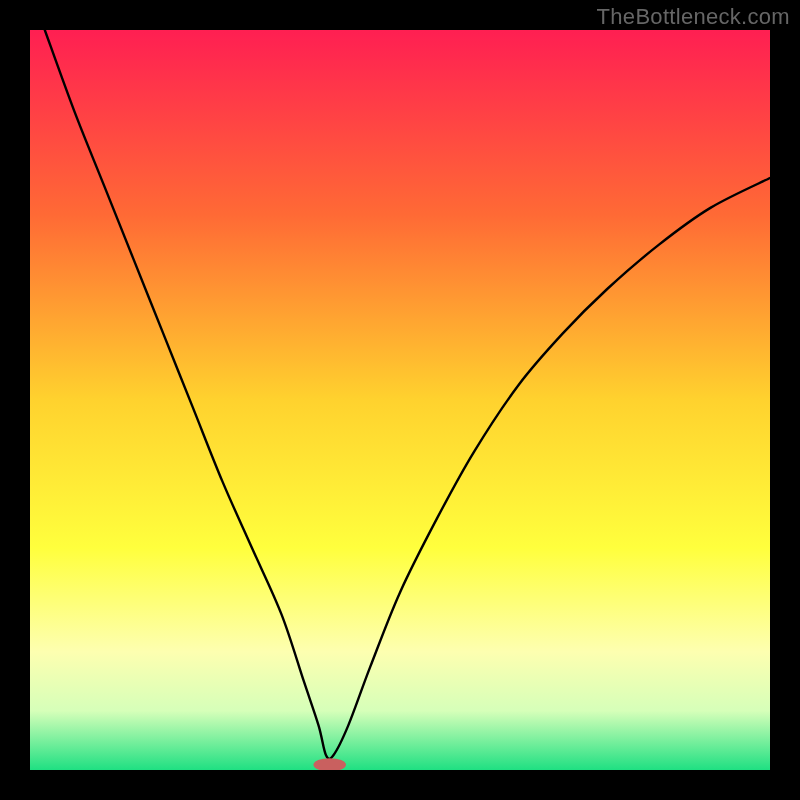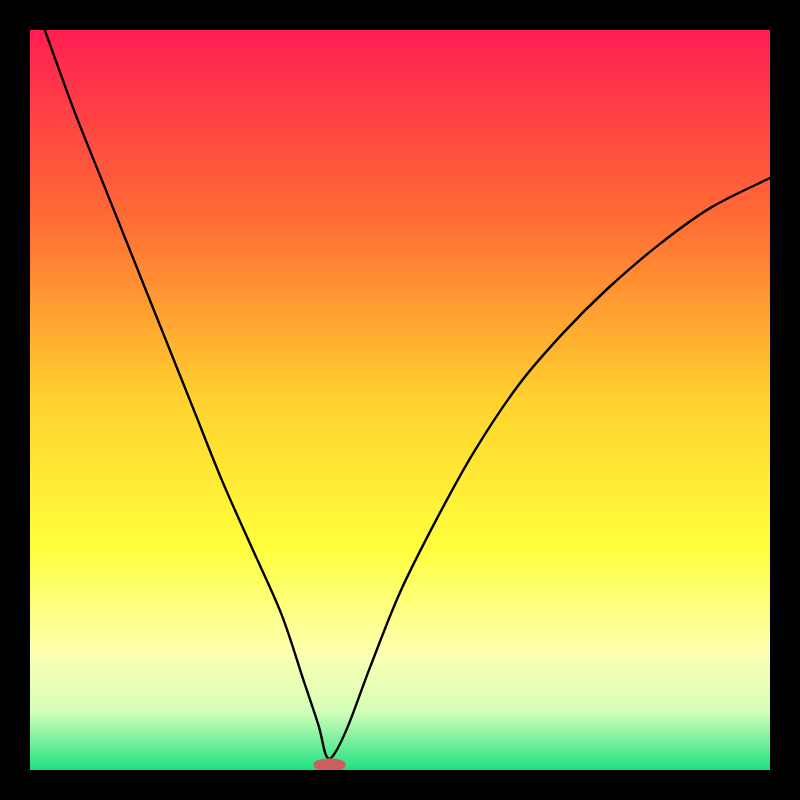--- a/index.html
+++ b/index.html
@@ -48,20 +48,21 @@
   .marker {
     fill: #c9605f;
     stroke: none;
   }
 </style>
 </head>
 <body>
 
 <div class="frame">
 
+  <div class="watermark">TheBottleneck.com</div>
 
   <div class="plot">
     <svg id="chart-svg" width="740" height="740" viewBox="0 0 740 740">
       <defs>
         <linearGradient id="bg-grad" x1="0" y1="0" x2="0" y2="1">
             <stop offset="0%" stop-color="#ff1f52"></stop>
             <stop offset="25%" stop-color="#ff6a35"></stop>
             <stop offset="50%" stop-color="#ffd22e"></stop>
             <stop offset="70%" stop-color="#ffff3d"></stop>
             <stop offset="84%" stop-color="#fdffb0"></stop>

